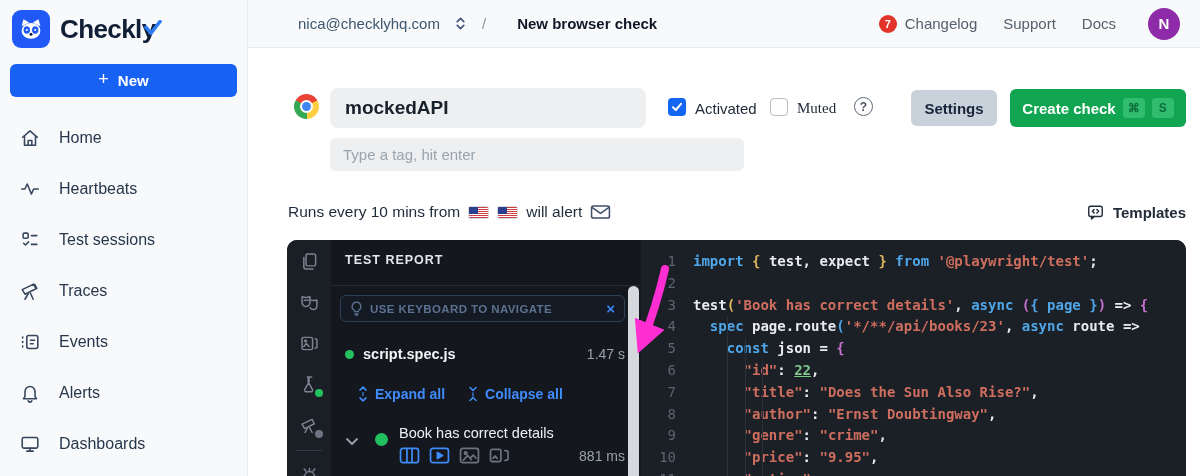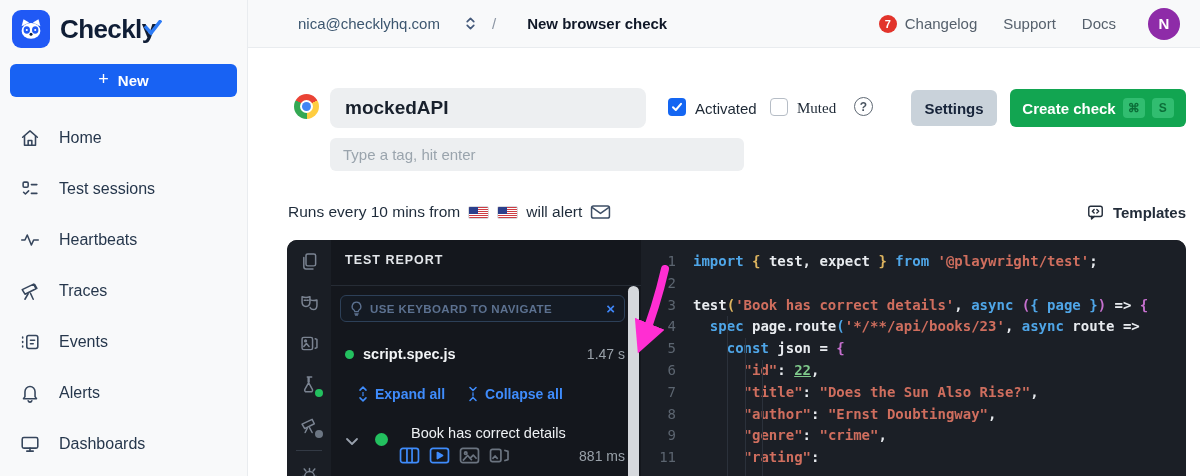--- a/index.html
+++ b/index.html
@@ -19,21 +19,21 @@
              display:flex; align-items:center; justify-content:center; gap:9px; font-weight:bold; font-size:15px; cursor:pointer; }
   .new-plus { font-size:18px; font-weight:normal; margin-top:-2px; }
   .nav-item { display:flex; align-items:center; gap:18px; height:51px; padding-left:19px; font-size:16px; color:#26374c; cursor:pointer; }
   .nav-item svg { stroke:#36465c; }
   .icn { fill:none; stroke-width:1.7; stroke-linecap:round; stroke-linejoin:round; }
 
   
   .right-col { flex:1; display:flex; flex-direction:column; min-width:0; }
   .topbar { height:48px; flex-shrink:0; background:#f8f9fa; border-bottom:1px solid #e9ecef;
             display:flex; align-items:center; padding:0 20px 0 50px; }
-  .account { display:flex; align-items:center; gap:23px; cursor:pointer; }
+  .account { display:flex; align-items:center; gap:13px; cursor:pointer; }
   .account-email { font-size:15px; color:#3c566f; }
   .crumb-sep { color:#8b95a3; font-size:15px; margin:0 12px 0 14px; }
   .page-title { font-size:15px; font-weight:bold; color:#101828;margin-left:19px; }
   .topbar-spacer { flex:1; }
   .tb-badge { width:18px; height:18px; border-radius:50%; background:#e2342b; color:#fff; font-size:11px; font-weight:bold;
               display:flex; align-items:center; justify-content:center; margin-right:8px; }
   .tb-link { font-size:15px; color:#55606c; margin-right:26px; cursor:pointer; }
   .avatar { width:32px; height:32px; border-radius:50%; background:#8e2ba8; color:#fff; font-weight:bold; font-size:15px;
             display:flex; align-items:center; justify-content:center; margin-left:6px; cursor:pointer; }
 
@@ -90,21 +90,21 @@
   .kbd-text { flex:1; font-size:11.5px; font-weight:bold; letter-spacing:0.4px; color:#5c7190; }
   .kbd-close { color:#3f86f8; font-weight:bold; font-size:15px; cursor:pointer; line-height:1; }
   .spec-row { position:absolute; top:103px; left:14px; right:16px; height:22px; display:flex; align-items:center; gap:9px; cursor:pointer; }
   .dot-green { width:9px; height:9px; border-radius:50%; background:#23c05f; flex-shrink:0; }
   .spec-name { font-size:14.5px; font-weight:bold; color:#f2f4f6; flex:1; }
   .spec-dur, .case-dur { font-size:14px; color:#99a1a9; }
   .expand-row { position:absolute; top:146px; left:26px; display:flex; gap:22px; }
   .link-blue { display:flex; gap:6px; font-size:14px; font-weight:bold; color:#3f8cfc; cursor:pointer; }
   .case-chevron { position:absolute; left:14px; top:196px; cursor:pointer; }
   .case-dot { position:absolute; left:44px; top:193px; }
-  .case-name { position:absolute; left:80px; top:185px; font-size:14.5px; color:#eef1f4; }
+  .case-name { position:absolute; left:68px; top:185px; font-size:14.5px; color:#eef1f4; }
   .case-icons { position:absolute; left:68px; top:207px; display:flex; gap:9px; }
   .case-icons > span { cursor:pointer; }
   .case-dur { position:absolute; right:16px; top:208px; }
   .report-scrollbar { position:absolute; right:2px; top:46px; bottom:0; width:11px; border-radius:6px; background:#d5d8dc; cursor:grab; }
 
   .editor { flex:1; background:#1b1f26; padding-top:11px; overflow:hidden; position:relative;
             font-family:"DejaVu Sans Mono", monospace; font-size:14px; font-weight:bold; line-height:21.8px; }
   .code-line { display:flex; white-space:pre; }
   .ln { width:52px; padding-right:17px; text-align:right; color:#5c6570; flex-shrink:0; font-weight:normal; }
   .tok-kw { color:#4fa6e8; } .tok-str { color:#cf6e5e; } .tok-num { color:#7fc98b;text-decoration:underline; }
@@ -155,35 +155,35 @@
               <path d="M4 11.2 L12 4.3 L20 11.2"></path>
               <path d="M6 9.8 V20 H18 V9.8"></path>
               <path d="M10 20 v-5.2 h4 V20"></path>
             </svg>
           </span>
         <span>Home</span>
       </div>
       <div class="nav-item">
         <span>
             <svg class="icn" width="22" height="22" viewBox="0 0 24 24">
+              <path d="M3 12 h3.5 L9 6.5 L13.5 17.5 L16 12 H21"></path>
+            </svg>
+          </span>
+        <span>Heartbeats</span>
+      </div>
+      <div class="nav-item">
+        <span>
+            <svg class="icn" width="22" height="22" viewBox="0 0 24 24">
               <rect x="4.5" y="4.5" width="5.5" height="5.5" rx="1.3"></rect>
               <path d="M13.5 7.2 h6"></path>
               <path d="M5 15.5 l2 2 L10.5 14"></path>
               <path d="M13.5 16.8 h6"></path>
             </svg>
           </span>
         <span>Test sessions</span>
-      </div>
-      <div class="nav-item">
-        <span>
-            <svg class="icn" width="22" height="22" viewBox="0 0 24 24">
-              <path d="M3 12 h3.5 L9 6.5 L13.5 17.5 L16 12 H21"></path>
-            </svg>
-          </span>
-        <span>Heartbeats</span>
       </div>
       <div class="nav-item">
         <span>
             <svg class="icn" width="22" height="22" viewBox="0 0 24 24">
               <path d="M3.5 10.5 L16 4.5 L18.5 9.5 L6.5 15.5 Z"></path>
               <path d="M17 4.9 L19.5 9.2"></path>
               <path d="M10 15 L6.5 21"></path>
               <path d="M12.5 14.5 L15.5 21"></path>
             </svg>
           </span>
@@ -447,20 +447,21 @@
           <div>
               <div class="code-line"><span class="ln">1</span><span><span class="tok-kw">import</span><span class="tok-id"> </span><span class="tok-p1">{</span><span class="tok-id"> test, expect </span><span class="tok-p1">}</span><span class="tok-id"> </span><span class="tok-kw">from</span><span class="tok-id"> </span><span class="tok-str">'@playwright/test'</span><span class="tok-id">;</span></span></div>
               <div class="code-line"><span class="ln">2</span><span></span></div>
               <div class="code-line"><span class="ln">3</span><span><span class="tok-id">test</span><span class="tok-p1">(</span><span class="tok-str">'Book has correct details'</span><span class="tok-id">, </span><span class="tok-kw">async</span><span class="tok-id"> </span><span class="tok-p2">(</span><span class="tok-p3">{</span><span class="tok-id"> </span><span class="tok-kw">page</span><span class="tok-id"> </span><span class="tok-p3">}</span><span class="tok-p2">)</span><span class="tok-id"> </span><span class="tok-op">=&gt;</span><span class="tok-id"> </span><span class="tok-p2">{</span></span></div>
               <div class="code-line"><span class="ln">4</span><span><span class="tok-id">  </span><span class="tok-kw">spec</span><span class="tok-id"> page.route</span><span class="tok-p3">(</span><span class="tok-str">'*/**/api/books/23'</span><span class="tok-id">, </span><span class="tok-kw">async</span><span class="tok-id"> route </span><span class="tok-op">=&gt;</span></span></div>
               <div class="code-line"><span class="ln">5</span><span><span class="tok-id">    </span><span class="tok-kw">const</span><span class="tok-id"> json </span><span class="tok-op">=</span><span class="tok-id"> </span><span class="tok-p2">{</span></span></div>
               <div class="code-line"><span class="ln">6</span><span><span class="tok-id">      </span><span class="tok-str">"id"</span><span class="tok-id">: </span><span class="tok-num">22</span><span class="tok-id">,</span></span></div>
               <div class="code-line"><span class="ln">7</span><span><span class="tok-id">      </span><span class="tok-str">"title"</span><span class="tok-id">: </span><span class="tok-str">"Does the Sun Also Rise?"</span><span class="tok-id">,</span></span></div>
               <div class="code-line"><span class="ln">8</span><span><span class="tok-id">      </span><span class="tok-str">"author"</span><span class="tok-id">: </span><span class="tok-str">"Ernst Doubtingway"</span><span class="tok-id">,</span></span></div>
               <div class="code-line"><span class="ln">9</span><span><span class="tok-id">      </span><span class="tok-str">"genre"</span><span class="tok-id">: </span><span class="tok-str">"crime"</span><span class="tok-id">,</span></span></div>
+              <div class="code-line"><span class="ln">10</span><span><span class="tok-id">      </span><span class="tok-str">"price"</span><span class="tok-id">: </span><span class="tok-str">"9.95"</span><span class="tok-id">,</span></span></div>
               <div class="code-line"><span class="ln">11</span><span><span class="tok-id">      </span><span class="tok-str">"rating"</span><span class="tok-id">:</span></span></div>
             </div>
         </div>
       </div>
 
       <svg class="annotation-arrow" width="100" height="125" viewBox="0 0 100 125">
         <defs>
           <marker id="ah" markerWidth="4" markerHeight="4" refX="2.6" refY="2" orient="auto" markerUnits="strokeWidth">
             <path d="M0,0 L4,2 L0,4 Z" fill="#ff2ed2"></path>
           </marker>

